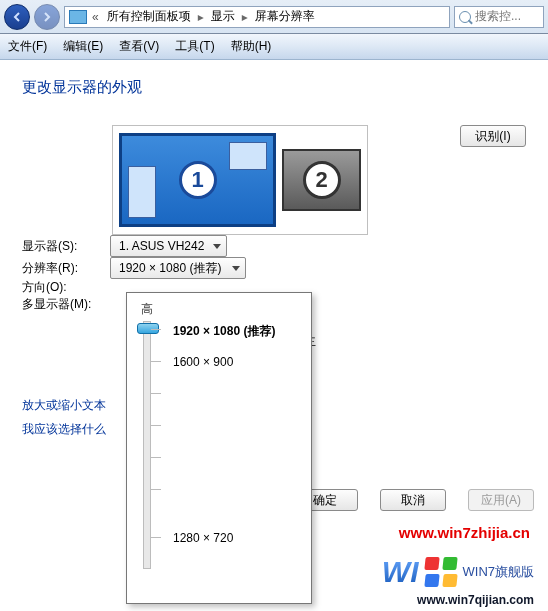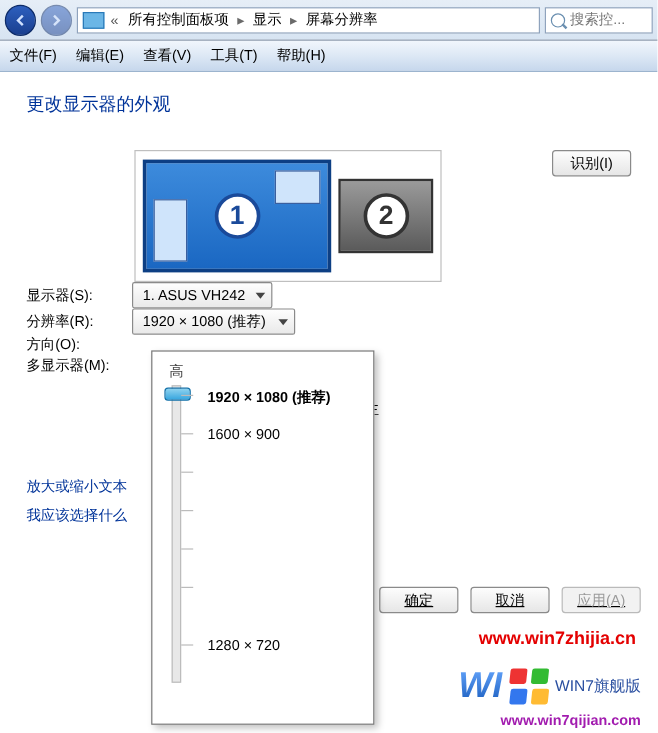--- a/index.html
+++ b/index.html
@@ -69,21 +69,21 @@
     display:inline-flex; align-items:center; font-size:12px;
   }
   .combo .arrow { position:absolute; right:5px; top:8px; width:0; height:0; border-left:4px solid transparent; border-right:4px solid transparent; border-top:5px solid #444; }
 
   .current-line { margin-top:20px;flex-direction:column; }
   .link { color:#003399; cursor:pointer; }
   .adv { float:right; }
 
   .links-block { margin-top:18px; line-height:24px; }
 
-  .btn-row { position:absolute; right:14px; bottom:100px; display:flex; gap:10px;text-decoration:underline; }
+  .btn-row { position:absolute; right:14px; bottom:100px; display:flex; gap:22px; }
 
   
   .res-popup {
     position:absolute; left:126px; top:292px;
     width:186px; height:312px; background:#fff; border:1px solid #777;
     box-shadow:3px 3px 6px rgba(0,0,0,.25);
     padding:8px 6px 8px 40px;
   }
   .res-popup .toplbl { position:absolute; left:0; top:8px; width:40px; text-align:center; font-size:12px; color:#444; }
   .track { position:absolute; left:16px; top:28px; width:8px; height:248px; background:#e8e8e8; border:1px solid #bcbcbc; }
@@ -100,21 +100,21 @@
   .wm2 { position:absolute; right:14px; bottom:22px; display:flex; align-items:center; gap:6px; }
   .wm2 .logo {
     font-family:"Segoe UI",Arial; font-style:italic; font-weight:bold; font-size:30px;
     background:linear-gradient(#68a8ff,#1457b8); -webkit-background-clip:text; background-clip:text; color:transparent;
   }
   .flag { width:32px; height:30px; position:relative; }
   .flag span { position:absolute; width:14px; height:13px; border-radius:2px; transform:skewX(-6deg); }
   .flag .r{ background:#e33; left:0; top:0;} .flag .g{ background:#3b3; right:0; top:0;}
   .flag .b{ background:#37e; left:0; bottom:0;} .flag .y{ background:#fb3; right:0; bottom:0;}
   .wm2 .txt { font-size:13px; color:#2a4fa0; }
-  .wm3 { position:absolute; right:14px; bottom:4px; font-size:12px; color:#a21caf; font-family:Arial,sans-serif; font-weight:bold;}
+  .wm3 { position:absolute; right:14px; bottom:4px; font-size:12px; color:#0f172a; font-family:Arial,sans-serif; font-weight:bold;}
 </style>
 </head>
 <body>
 
 <div class="addr-bar">
   <div class="nav-btn">
     <svg width="10" height="10" viewBox="0 0 10 10">
         <path d="M7 1 L3 5 L7 9" stroke="#cfe0ff" stroke-width="2" fill="none"></path>
       </svg>
   </div>

